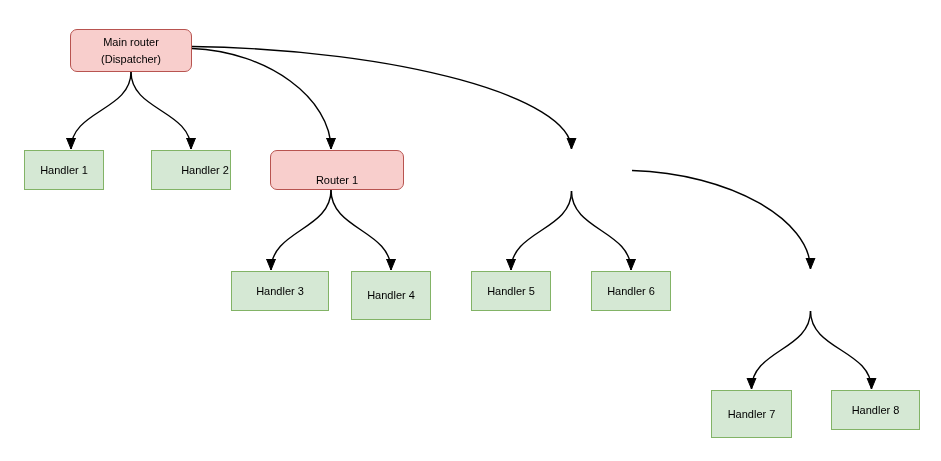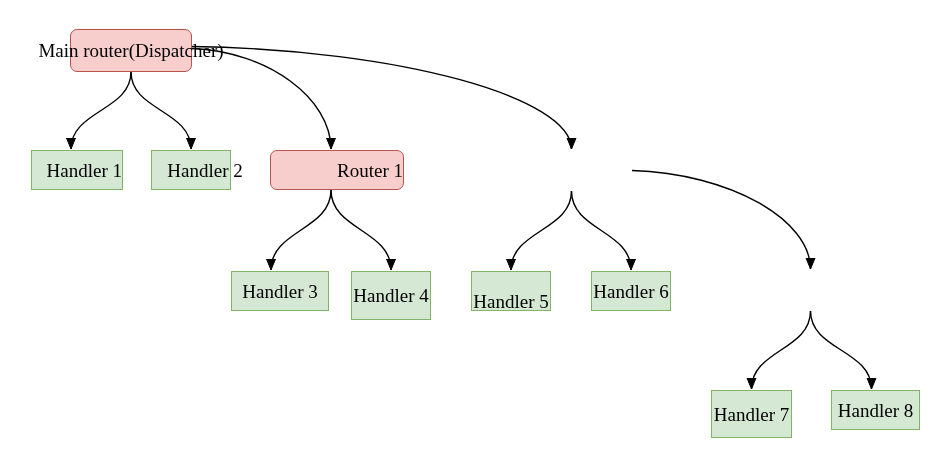--- a/index.html
+++ b/index.html
@@ -22,29 +22,28 @@
   }
   .edge {
     fill: none;
     stroke: var(--edge-color, #000000);
     stroke-width: 1.4;
   }
   .node {
     position: absolute;
     box-sizing: border-box;
     display: flex;
-    flex-direction: row;
+    flex-direction: column;
     align-items: center;
     justify-content: center;
     text-align: center;
-    font-size: 19px;
+    font-size: 11px;
     line-height: 17px;
     color: var(--text-color, #000000);
     white-space: nowrap;
-    font-family: Liberation Serif, serif;
   }
   .node.router {
     background: var(--router-fill, #f8cecc);
     border: 1px solid var(--router-border, #b85450);
     border-radius: 7px;
   }
   .node.handler {
     background: var(--handler-fill, #d5e8d4);
     border: 1px solid var(--handler-border, #82b366);
     border-radius: 0;
@@ -69,36 +68,36 @@
       <path d="M 571.5 191 C 571.5 230.5, 511 230.5, 511 270" class="edge" marker-end="url(#arrow)"></path>
       <path d="M 571.5 191 C 571.5 230.5, 631 230.5, 631 270" class="edge" marker-end="url(#arrow)"></path>
       <path d="M 632 170.5 C 730.175 173.5, 810.5 219.75, 810.5 269" class="edge" marker-end="url(#arrow)"></path>
       <path d="M 810.5 311 C 810.5 350, 751.5 350, 751.5 389" class="edge" marker-end="url(#arrow)"></path>
       <path d="M 810.5 311 C 810.5 350, 871.5 350, 871.5 389" class="edge" marker-end="url(#arrow)"></path>
     </svg>
 <div class="node router" style="left: 70px; top: 29px; width: 122px; height: 43px;">
       <div>Main router</div>
       <div>(Dispatcher)</div>
     </div>
-    <div class="node handler" style="left: 31px; top: 150px; width: 92px; height: 40px; justify-content: flex-end;">
+    <div class="node handler" style="left: 24px; top: 150px; width: 80px; height: 40px;">
       <div>Handler 1</div>
     </div>
     <div class="node handler" style="left: 151px; top: 150px; width: 80px; height: 40px; padding-left: 28px;">
       <div>Handler 2</div>
     </div>
     <div class="node router" style="left: 270px; top: 150px; width: 134px; height: 40px; justify-content: flex-end;">
       <div>Router 1</div>
     </div>
     <div class="node handler" style="left: 231px; top: 271px; width: 98px; height: 40px;">
       <div>Handler 3</div>
     </div>
     <div class="node handler" style="left: 351px; top: 271px; width: 80px; height: 49px;">
       <div>Handler 4</div>
     </div>
-    <div class="node handler" style="left: 471px; top: 271px; width: 80px; height: 40px; align-items: flex-end;">
+    <div class="node handler" style="left: 471px; top: 271px; width: 80px; height: 40px;">
       <div>Handler 5</div>
     </div>
     <div class="node handler" style="left: 591px; top: 271px; width: 80px; height: 40px;">
       <div>Handler 6</div>
     </div>
     <div class="node handler" style="left: 711px; top: 390px; width: 81px; height: 48px;">
       <div>Handler 7</div>
     </div>
     <div class="node handler" style="left: 831px; top: 390px; width: 89px; height: 40px;">
       <div>Handler 8</div>

